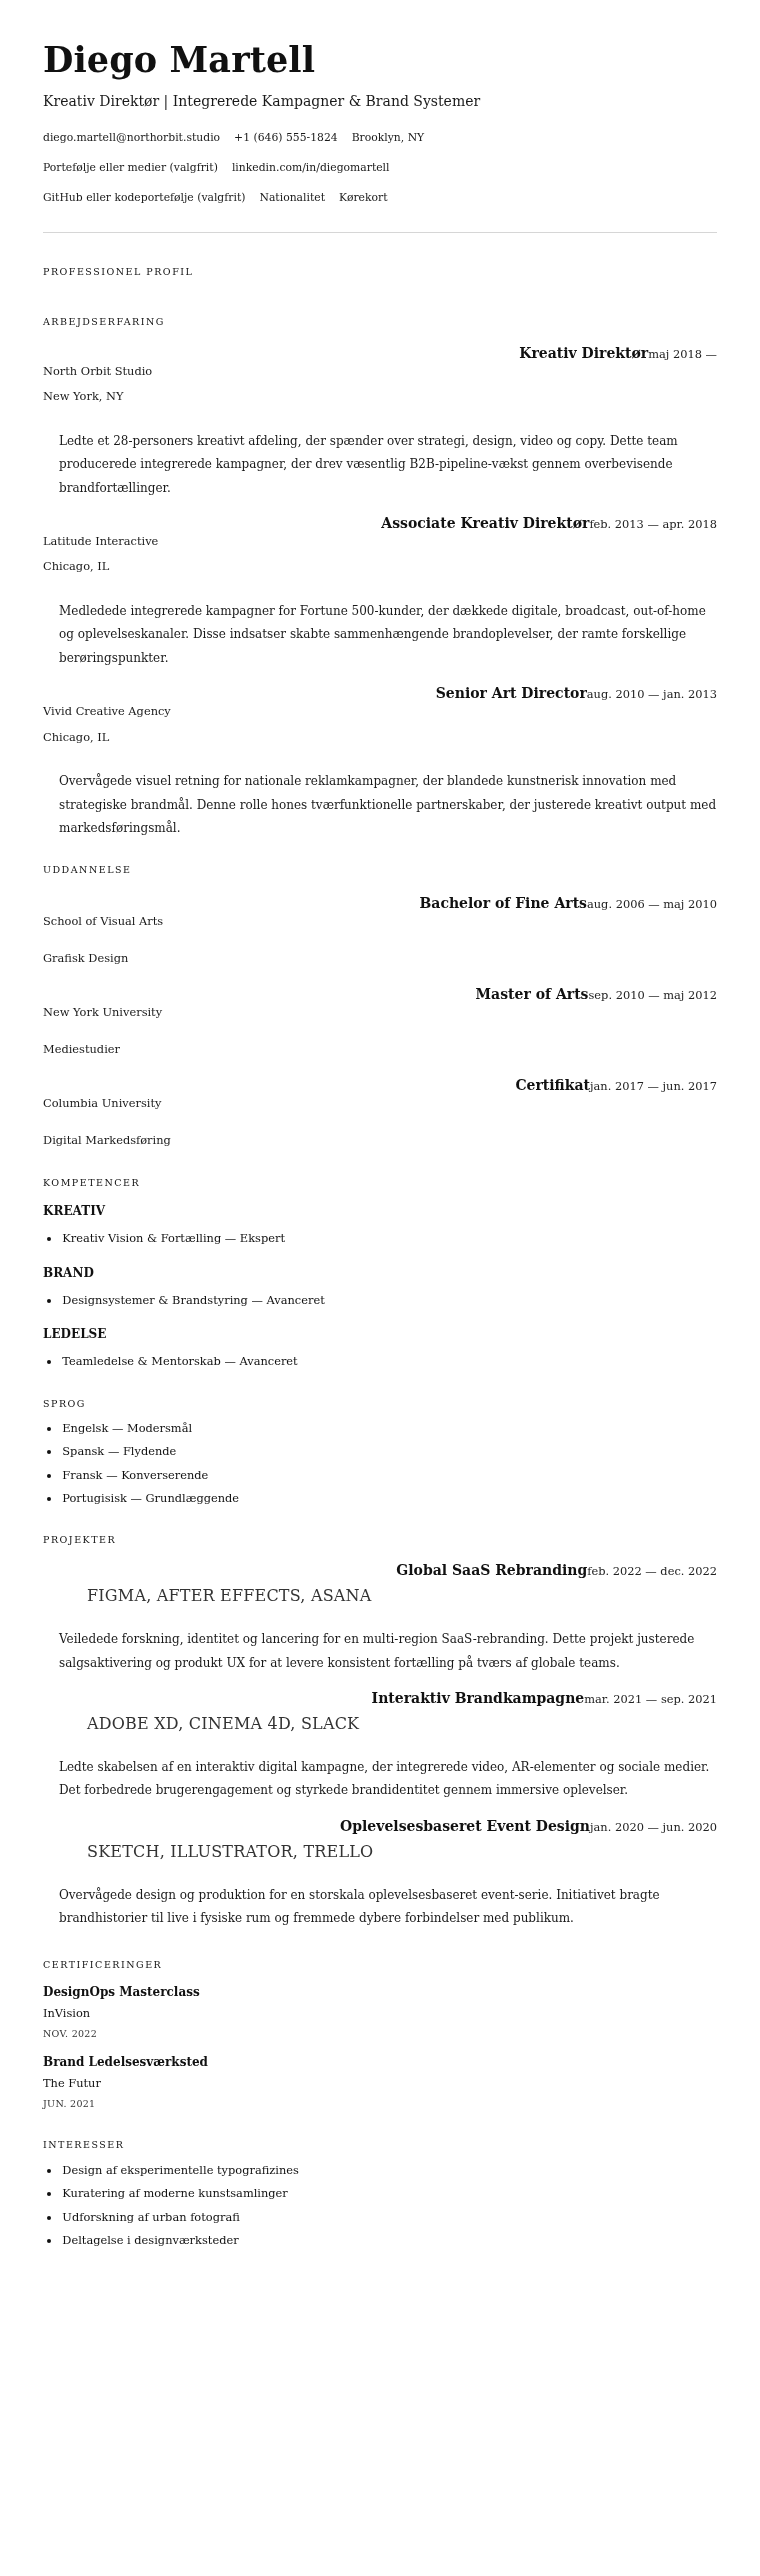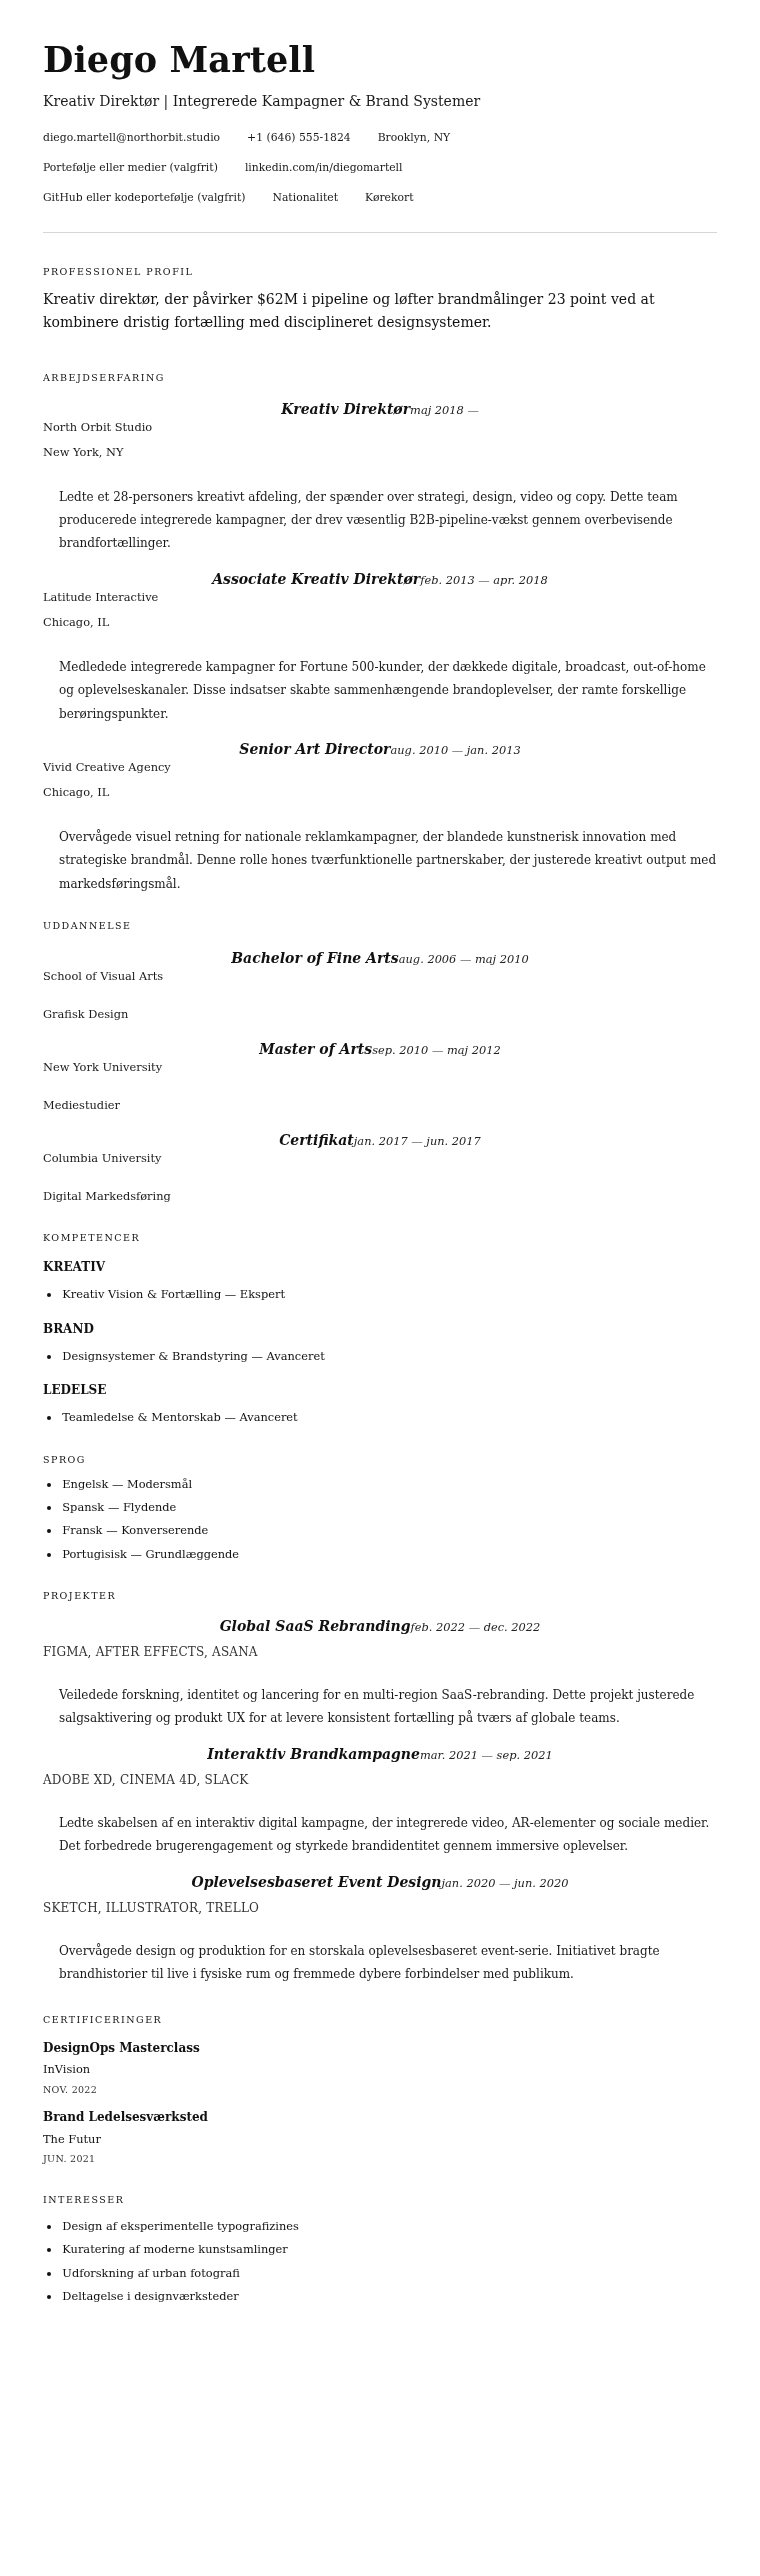--- a/index.html
+++ b/index.html
@@ -5,47 +5,47 @@
   html, body { margin: 0; padding: 0; background: #ffffff; }
   body {
     width: 760px;
     min-height: 2576px;
     font-family: "DejaVu Serif", serif;
     color: #111111;
   }
   .page { padding: 37px 43px 25px 43px; }
   .name { font-size: 35px; font-weight: bold; margin: 0; line-height: 46px; letter-spacing: 0.1px; }
   .tagline { font-size: 14px; margin: 9px 0 0 0; line-height: 19px; color: #1a1a1a; }
-  .contact-row { display: flex; gap: 27px; font-size: 10.8px; line-height: 15px; color: #1a1a1a; }
+  .contact-row { display: flex; gap: 14px; font-size: 10.8px; line-height: 15px; color: #1a1a1a; }
   .contact-row.first { margin-top: 19px; }
   .contact-row + .contact-row { margin-top: 15px; }
   .rule { height: 1.3px; background: #d6d6d6; margin-top: 27px; border: 0; }
   .section-title {
     font-size: 9.5px; font-weight: normal; letter-spacing: 1.5px; text-transform: uppercase;
     margin: 0; line-height: 12.7px; color: #111;
   }
   .sec-profile { margin-top: 33px; }
   .profile-text { font-size: 14px; line-height: 23.4px; margin: 9px 0 0 0; }
   .sec { margin-top: 27px; }
-  .entry-head { display: flex; justify-content: center; align-items: baseline; font-style: italic; }
+  .entry-head { display: flex; justify-content: flex-end; align-items: baseline; }
   .entry-title { font-size: 14px; font-weight: bold; line-height: 19px; }
   .entry-date { font-size: 11.4px; line-height: 16.5px; color: #222; }
   .entry-sub { font-size: 11.4px; line-height: 16.5px; color: #1a1a1a; }
   .exp-entry { margin-top: 14px; }
   .exp-entry .loc { margin-top: 9px; }
   .desc { font-size: 12px; line-height: 23.4px; margin: 25px 0 0 16px; color: #1a1a1a; }
   .edu-entry { margin-top: 18px; }
   .edu-entry:first-of-type { margin-top: 15px; }
   .edu-entry .field { margin-top: 21px; }
   .skill-group-title { font-size: 12px; font-weight: bold; margin: 14px 0 0 0; line-height: 16.5px; }
   ul.bullets { margin: 10px 0 0 0; padding-left: 18px; }
   ul.bullets li { font-size: 11.4px; line-height: 23.4px; padding-left: 1.3px; }
   ul.langs { margin-top: 6.3px; }
   .proj-entry { margin-top: 14px; }
-  .tech { font-size: 12px; line-height: 14px; color: #333; margin-top: 9px; letter-spacing: 0.2px; }
+  .tech { font-size: 16px; line-height: 14px; color: #333; margin-top: 9px; letter-spacing: 0.2px; margin-left: 44px; }
   .cert-entry { margin-top: 12.7px; }
   .cert-title { font-size: 12px; font-weight: bold; line-height: 16.5px; }
   .cert-issuer { font-size: 11.4px; line-height: 16.5px; margin-top: 5px; }
   .cert-date { font-size: 9.5px; line-height: 14px; color: #333; margin-top: 5px; letter-spacing: 0.3px; }
 </style>
 </head>
 <body>
 
 <div class="page">
 
@@ -65,21 +65,20 @@
     <div class="contact-row">
       <span>GitHub eller kodeportefølje (valgfrit)</span>
       <span>Nationalitet</span>
       <span>Kørekort</span>
     </div>
     <div class="rule"></div>
   </header>
 
   <section class="sec-profile">
     <h2 class="section-title">Professionel Profil</h2>
-    <p class="profile-text">Kreativ direktør, der påvirker $62M i pipeline og løfter brandmålinger 23 point ved at kombinere dristig fortælling med disciplineret designsystemer.</p>
   </section>
 
   <section class="sec" style="margin-top:37px">
     <h2 class="section-title">Arbejdserfaring</h2>
 
     <div class="exp-entry" style="margin-top:15px">
       <div class="entry-head">
         <span class="entry-title">Kreativ Direktør</span>
         <span class="entry-date">maj 2018 —</span>
       </div>

